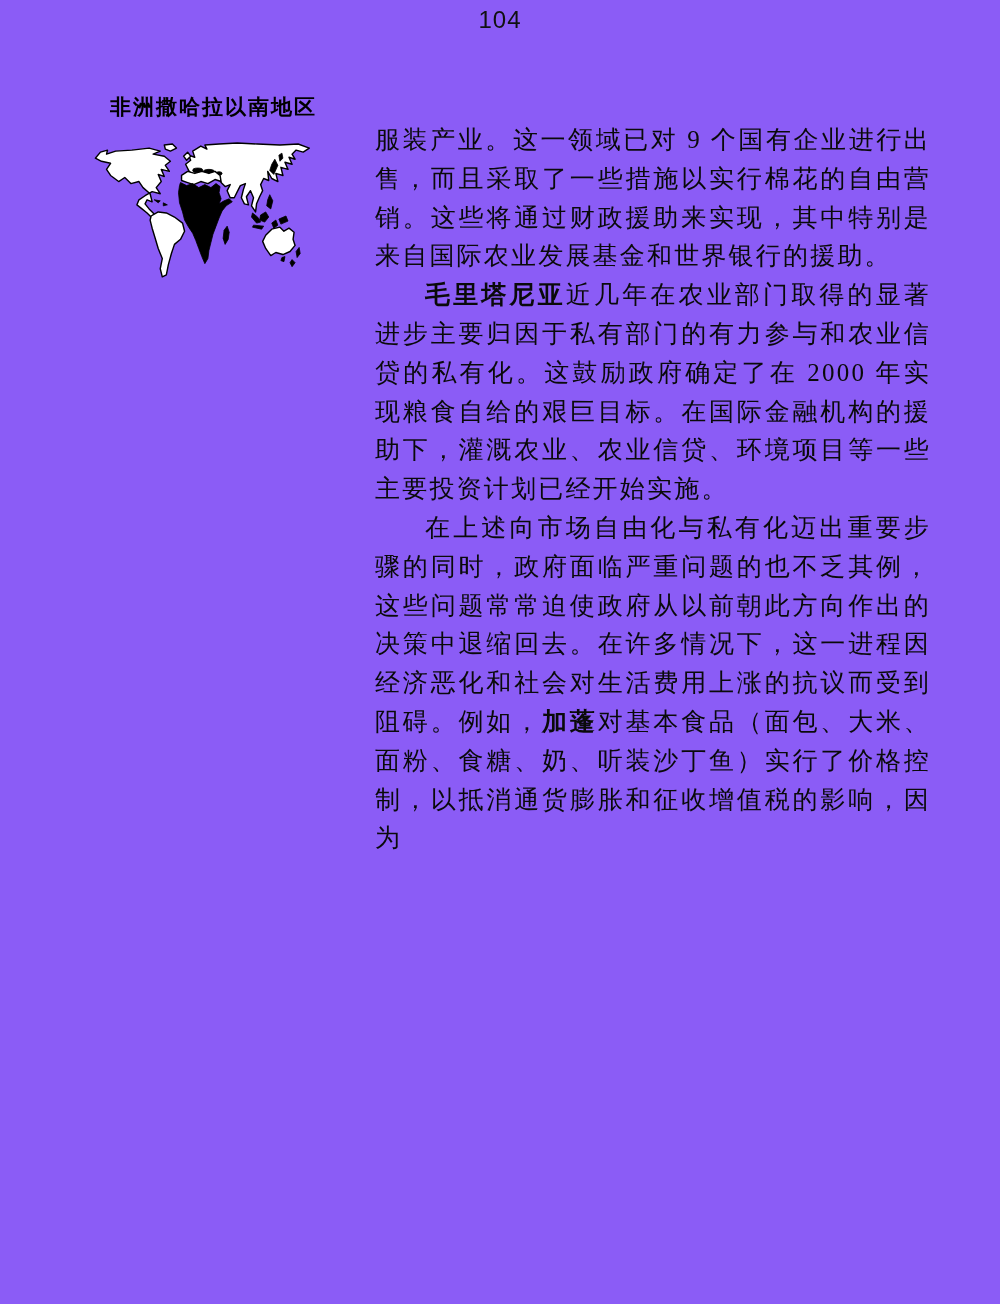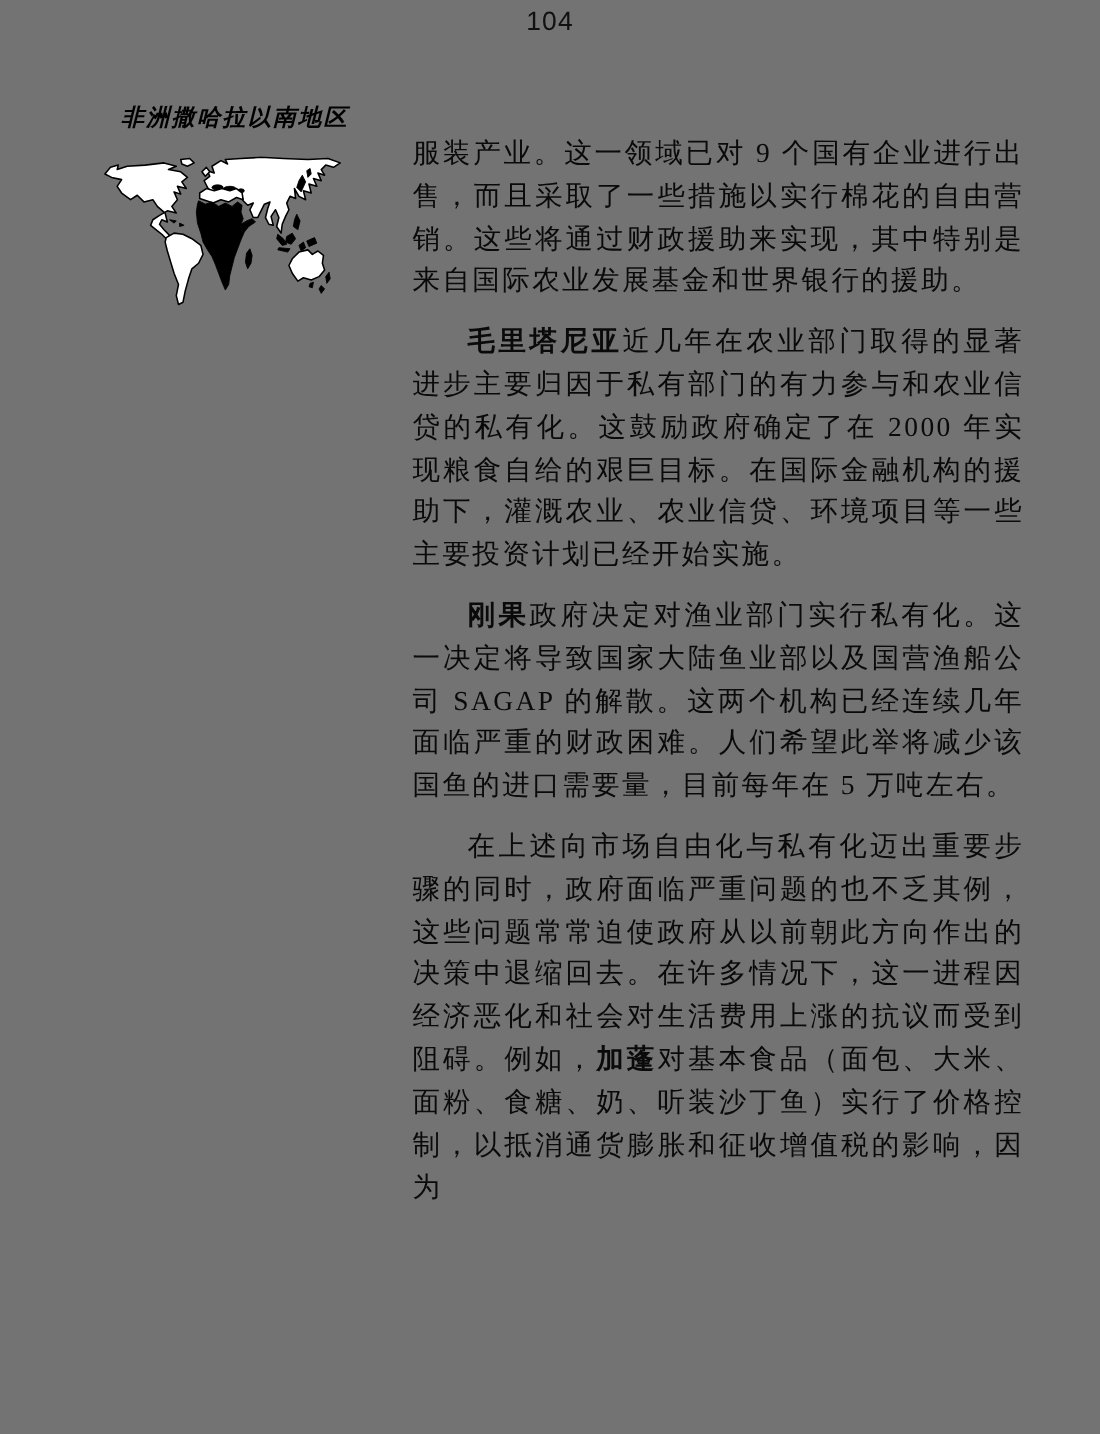--- a/index.html
+++ b/index.html
@@ -1,21 +1,21 @@
 <!DOCTYPE html>
 <html><head>
 <meta charset="utf-8">
 <style>
   * { margin: 0; padding: 0; box-sizing: border-box; }
   html, body { background: #e8e8e8; }
   .page {
     position: relative;
     width: 1000px;
     height: 1304px;
-    background: #737373;
+    background: #8b5cf6;
     overflow: hidden;
     font-family: "Liberation Serif", serif;
     color: #0a0a0a;
   }
   .page-number {
     position: absolute;
     top: 6px;
     left: 0;
     width: 100%;
     text-align: center;
@@ -26,21 +26,20 @@
   }
   .section-heading {
     position: absolute;
     left: 110px;
     top: 93px;
     font-size: 21px;
     font-weight: bold;
     letter-spacing: 2px;
     color: #000;
     white-space: nowrap;
-    font-style: italic;
   }
   .world-map {
     position: absolute;
     left: 93px;
     top: 142px;
     width: 244px;
     height: 147px;
   }
   .world-map .outline {
     fill: #ffffff;
@@ -61,21 +60,21 @@
     width: 556px;
   }
   .para {
     font-size: 25px;
     line-height: 38.8px;
     letter-spacing: 2.2px;
     text-align: justify;
     text-justify: inter-ideograph;
     color: #0a0a0a;
   }
-  .para.indent { text-indent: 2em; margin-top: 16px; }
+  .para.indent { text-indent: 2em; }
   .para .bold { font-weight: bold; }
 </style>
 </head>
 <body>
 
 <div class="page">
 
   <div class="page-number">104</div>
 
   <div class="section-heading">非洲撒哈拉以南地区</div>
@@ -118,17 +117,16 @@
     <path class="outline" d="M170,92 L176,86 L184,84 L188,88 L193,85 L198,89 L197,96 L199,102 L194,108 L187,111 L180,109 L175,112 L170,105 L167,98 Z"></path>
     <path class="filled" d="M186,114 L189,113 L188,118 L185,117 Z"></path>
 
     <path class="filled" d="M200,108 L203,104 L204,110 L201,114 Z"></path>
     <path class="filled" d="M196,116 L199,119 L196,123 L194,119 Z"></path>
   </svg>
 
   <div class="article-body">
       <p class="para"><span class="">服装产业。这一领域已对 9 个国有企业进行出售，而且采取了一些措施以实行棉花的自由营销。这些将通过财政援助来实现，其中特别是来自国际农业发展基金和世界银行的援助。</span></p>
       <p class="para indent"><span class="bold">毛里塔尼亚</span><span class="">近几年在农业部门取得的显著进步主要归因于私有部门的有力参与和农业信贷的私有化。这鼓励政府确定了在 2000 年实现粮食自给的艰巨目标。在国际金融机构的援助下，灌溉农业、农业信贷、环境项目等一些主要投资计划已经开始实施。</span></p>
-      <p class="para indent"><span class="bold">刚果</span><span class="">政府决定对渔业部门实行私有化。这一决定将导致国家大陆鱼业部以及国营渔船公司 SAGAP 的解散。这两个机构已经连续几年面临严重的财政困难。人们希望此举将减少该国鱼的进口需要量，目前每年在 5 万吨左右。</span></p>
       <p class="para indent"><span class="">在上述向市场自由化与私有化迈出重要步骤的同时，政府面临严重问题的也不乏其例，这些问题常常迫使政府从以前朝此方向作出的决策中退缩回去。在许多情况下，这一进程因经济恶化和社会对生活费用上涨的抗议而受到阻碍。例如，</span><span class="bold">加蓬</span><span class="">对基本食品（面包、大米、面粉、食糖、奶、听装沙丁鱼）实行了价格控制，以抵消通货膨胀和征收增值税的影响，因为</span></p>
     </div>
 
 </div>
 
 </body></html>

